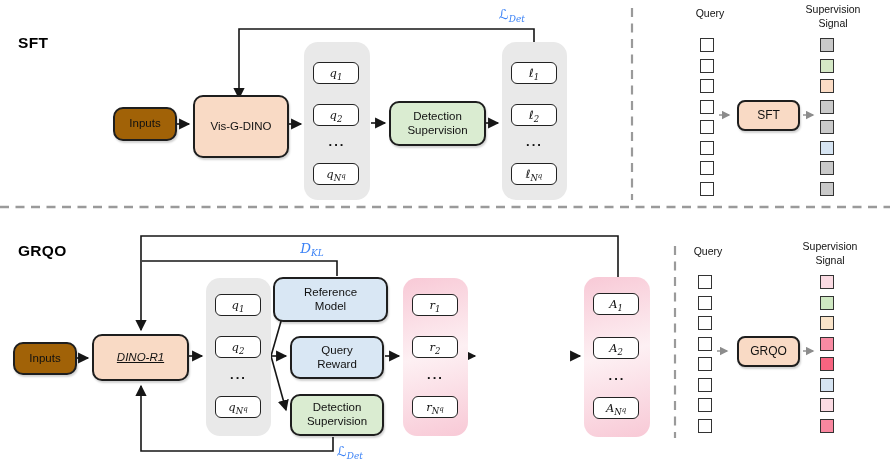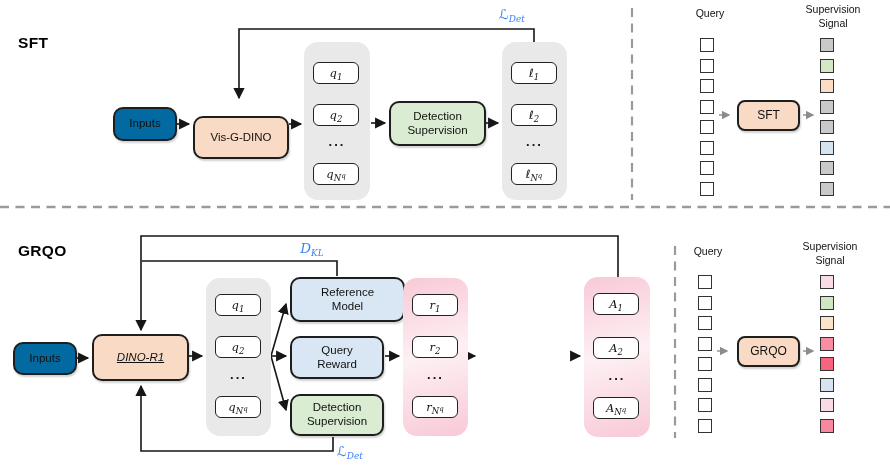--- a/index.html
+++ b/index.html
@@ -5,21 +5,21 @@
   html,body{margin:0;padding:0;background:#ffffff;}
   #frame{
     position:relative;width:890px;height:465px;overflow:hidden;background:#ffffff;
     font-family:"Liberation Sans",sans-serif;color:#111;
   }
   #wires{position:absolute;left:0;top:0;width:890px;height:465px;pointer-events:none;}
   .box{
     position:absolute;box-sizing:border-box;border:2px solid #1e1e1e;border-radius:10px;
     display:flex;align-items:center;justify-content:center;text-align:center;
     font-size:11.5px;line-height:1.2;white-space:pre-line;
-    box-shadow:1px 2px 2px rgba(0,0,0,0.18);background:#0369a1;
+    box-shadow:1px 2px 2px rgba(0,0,0,0.18);background:#a16207;
   }
   .peach{background:#f9dac5;}
   .green{background:#daecd1;}
   .blue{background:#d9e7f4;}
   .small-r{border-radius:8px;font-size:12px;}
   .italic{font-style:italic;text-decoration:underline;}
   .cont{position:absolute;box-sizing:border-box;border-radius:14px;background:#e9e9e9;}
   .cont.pink{background:linear-gradient(165deg,#f8c9d6 0%,#fdf0f3 48%,#f8c9d6 100%);}
   .chip{
     position:absolute;left:9px;width:46px;height:22px;box-sizing:border-box;background:#ffffff;
@@ -82,21 +82,21 @@
     <g stroke="#9a9a9a" stroke-width="2.2" fill="none" stroke-dasharray="9 6.5">
       <path d="M632,8 V200"></path>
       <path d="M675,246 V438"></path>
       <path d="M0,207 H890" stroke-width="2.4"></path>
     </g>
   </svg>
 
   <div class="sec" style="left:18px;top:34px;">SFT</div>
 
   <div class="box" style="left:113px;top:107px;width:64px;height:34px;">Inputs</div>
-  <div class="box peach" style="left:193px;top:116px;width:96px;height:43px;">Vis-G-DINO</div>
+  <div class="box peach" style="left:193px;top:95px;width:96px;height:63px;">Vis-G-DINO</div>
 
   <div class="cont" style="left:304px;top:42px;width:66px;height:158px;">
     <div class="chip" style="top:20px;">
         <span>q</span>
         <span class="sub">1</span>
       </div>
     <div class="chip" style="top:62px;">
         <span>q</span>
         <span class="sub">2</span>
       </div>
@@ -172,21 +172,21 @@
         <span class="sub">2</span>
       </div>
     <div class="dots" style="top:89px;">...</div>
     <div class="chip" style="top:118px;">
         <span>q</span>
         <span class="sub">N</span>
         <span class="subsub">q</span>
       </div>
   </div>
 
-  <div class="box blue" style="left:290px;top:277px;width:115px;height:45px;">Reference
+  <div class="box blue" style="left:273px;top:277px;width:115px;height:45px;">Reference
 Model</div>
   <div class="box blue" style="left:290px;top:336px;width:94px;height:43px;">Query
 Reward</div>
   <div class="box green" style="left:290px;top:394px;width:94px;height:42px;">Detection
 Supervision</div>
 
   <div class="cont pink" style="left:403px;top:278px;width:65px;height:158px;">
     <div class="chip" style="top:16px;">
         <span>r</span>
         <span class="sub">1</span>

